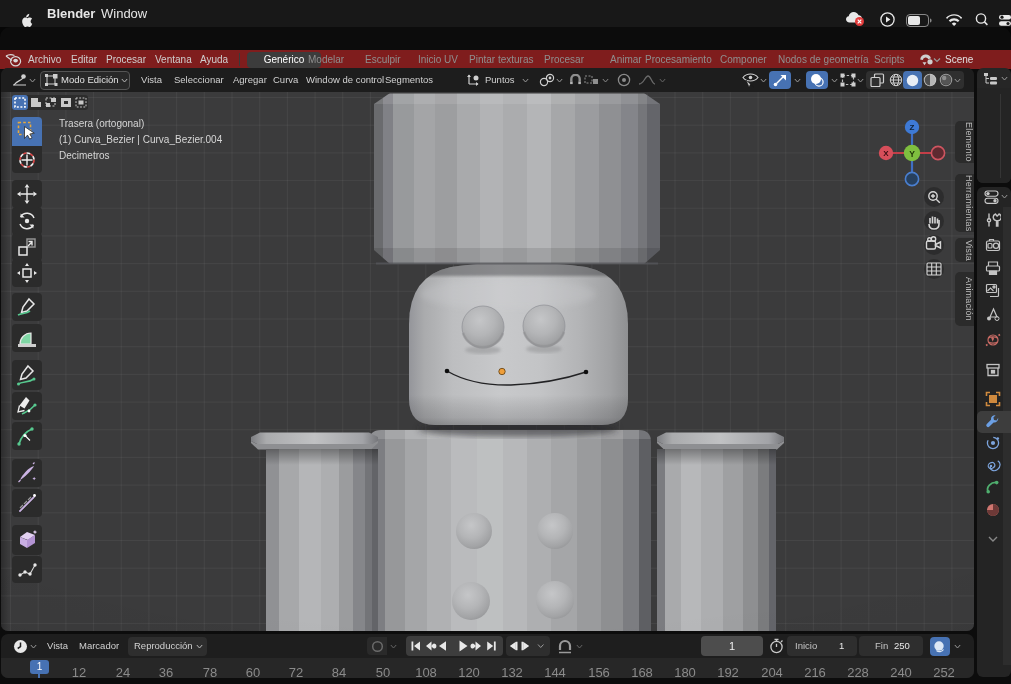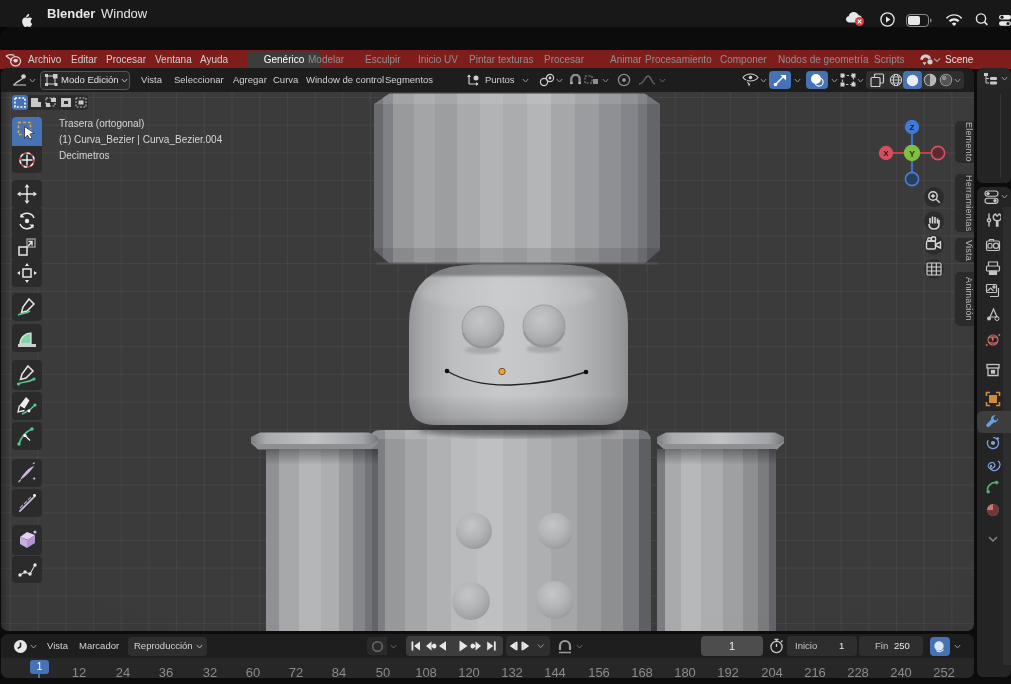--- a/index.html
+++ b/index.html
@@ -809,21 +809,21 @@
           <circle cx="6" cy="6" r="4.7" fill="#dce7f5"></circle>
           <path d="M10.5 9.5a4.7 4.7 0 0 1-7 1" fill="none" stroke="#dce7f5" stroke-width="1.3"></path>
         </svg>
       <svg class="abs" style="left:953px;top:10px" width="7" height="5" viewBox="0 0 7 5">
           <path d="M.8 1l2.7 3L6.2 1" stroke="#999" fill="none"></path>
         </svg>
       <div id="ruler" class="abs" style="left:0;top:24px;width:973px;height:20px;background:#272727">
         <span class="rn" style="left:78px">12</span>
           <span class="rn" style="left:122px">24</span>
           <span class="rn" style="left:165px">36</span>
-          <span class="rn" style="left:209px">32</span>
+          <span class="rn" style="left:209px">78</span>
           <span class="rn" style="left:252px">60</span>
           <span class="rn" style="left:295px">72</span>
           <span class="rn" style="left:338px">84</span>
           <span class="rn" style="left:382px">50</span>
           <span class="rn" style="left:425px">108</span>
           <span class="rn" style="left:468px">120</span>
           <span class="rn" style="left:511px">132</span>
           <span class="rn" style="left:554px">144</span>
           <span class="rn" style="left:598px">156</span>
           <span class="rn" style="left:641px">168</span>

